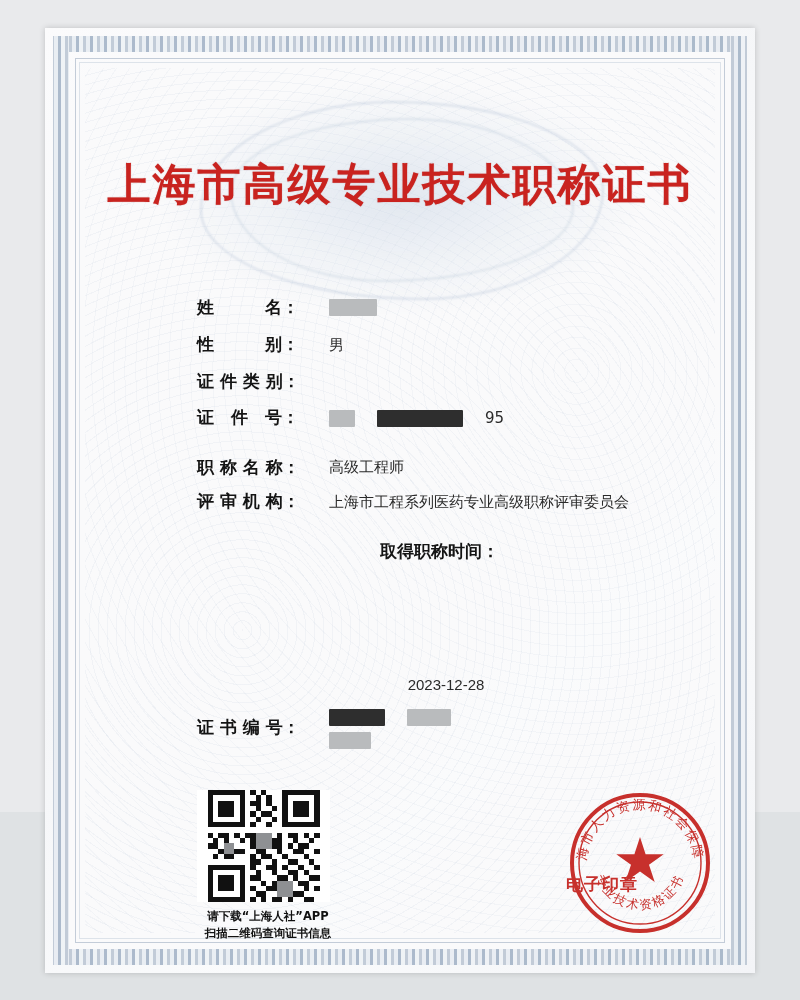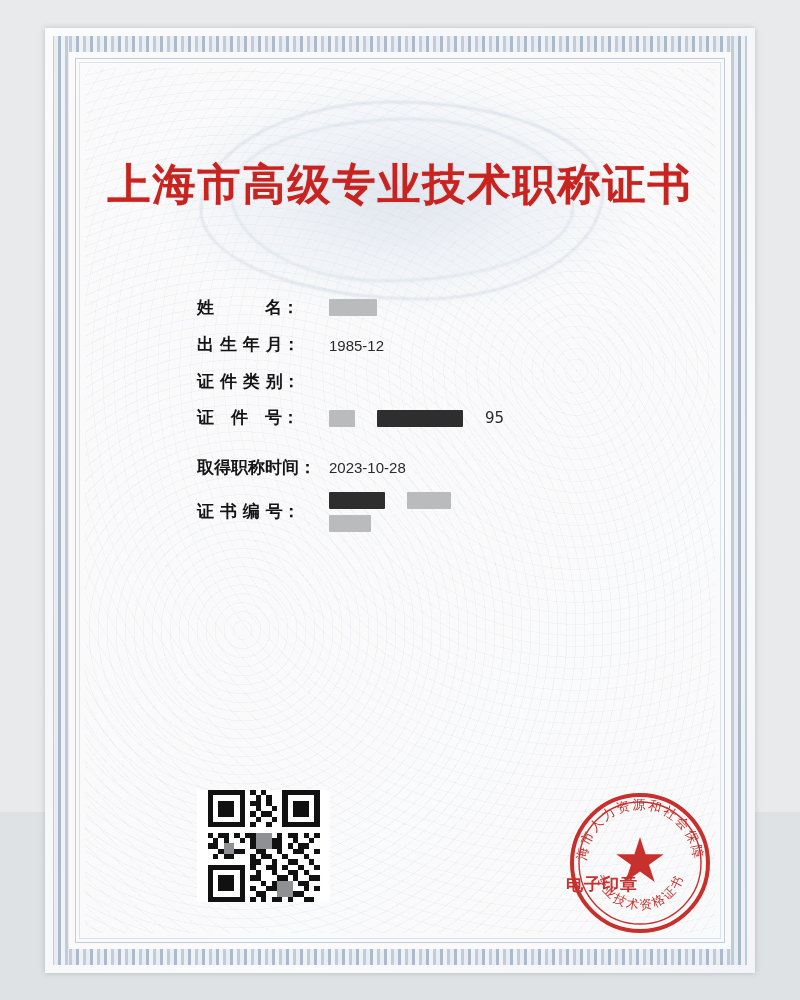--- a/index.html
+++ b/index.html
@@ -98,21 +98,21 @@
     line-height:1.45;
     padding-top:2px;
   }
   .val.num{font-family:"Liberation Sans",sans-serif;font-size:15px;}
   
   .redact{display:inline-block;height:17px;vertical-align:-3px;border-radius:1px;}
   .r-grey{background:#b9bbbd;}
   .r-dark{background:#2e2e2e;}
   .blk-row{display:flex;gap:22px;align-items:center;flex-wrap:wrap;}
   .group2{margin-top:26px;}
-  .group3{margin-top:26px;}
+  .group3{margin-top:26px;flex-direction:column;}
   
   .qr{
     position:absolute;left:152px;top:762px;width:133px;height:112px;
     background:#fff;
   }
   .qr-grid{width:133px;height:112px;display:block;}
   .qr-cap{
     position:absolute;left:128px;top:880px;width:190px;
     text-align:center;font-size:11.5px;line-height:1.5;color:#111;
     font-family:"DejaVu Sans","Liberation Sans",sans-serif;
@@ -145,48 +145,56 @@
 
     <div class="fields">
 
       <div class="row g1">
         <div class="lbl">姓　　　名：</div>
         <div class="val">
           <span class="redact r-grey" style="width:48px"></span>
         </div>
       </div>
 
-
       <div class="row g1">
-        <div class="lbl">出 生 年 月：</div>
-        <div class="val num">1985-12</div>
-      </div>
+        <div class="lbl">性　　　别：</div>
+        <div class="val">男</div>
+      </div>
+
 
       <div class="row g1">
         <div class="lbl">证 件 类 别：</div>
       </div>
 
       <div class="row g1">
         <div class="lbl">证　件　号：</div>
         <div class="val">
           <span class="blk-row">
             <span class="redact r-grey" style="width:26px"></span>
             <span class="redact r-dark" style="width:86px"></span>
             <span>95</span>
           </span>
         </div>
       </div>
 
 
-
-
+      <div class="row group2">
+        <div class="lbl">职 称 名 称：</div>
+        <div class="val">高级工程师</div>
+      </div>
+
+
+      <div class="row">
+        <div class="lbl">评 审 机 构：</div>
+        <div class="val" style="max-width:380px">上海市工程系列医药专业高级职称评审委员会</div>
+      </div>
 
       <div class="row group3">
         <div class="lbl">取得职称时间：</div>
-        <div class="val num">2023-10-28</div>
+        <div class="val num">2023-12-28</div>
       </div>
 
       <div class="row">
         <div class="lbl">证 书 编 号：</div>
         <div class="val">
           <span class="blk-row">
             <span class="redact r-dark" style="width:56px"></span>
             <span class="redact r-grey" style="width:44px"></span>
           </span>
           <span class="blk-row" style="margin-top:6px">
@@ -301,20 +309,24 @@
           <rect x="18" y="20" width="2" height="1"></rect>
         </g>
         <g fill="#8e9093">
           <rect x="9" y="8" width="3" height="3"></rect>
           <rect x="13" y="17" width="3" height="3"></rect>
           <rect x="3" y="10" width="2" height="2"></rect>
         </g>
       </svg>
     </div>
 
+    <div class="qr-cap">
+      <div>请下载“上海人社”APP</div>
+      <div>扫描二维码查询证书信息</div>
+    </div>
 
     <div class="seal">
       <svg width="148" height="148" viewBox="0 0 148 148">
         <defs>
           <path id="arcTop" d="M 20,74 A 54,54 0 0 1 128,74"></path>
           <path id="arcBot" d="M 28,74 A 46,46 0 0 0 120,74"></path>
         </defs>
         <circle cx="74" cy="74" r="68" fill="none" stroke="#c7302c" stroke-width="4"></circle>
         <circle cx="74" cy="74" r="61" fill="none" stroke="#c7302c" stroke-width="1.4"></circle>
         <text font-family="DejaVu Sans, Liberation Sans, sans-serif" font-size="13" fill="#c7302c" letter-spacing="2">

